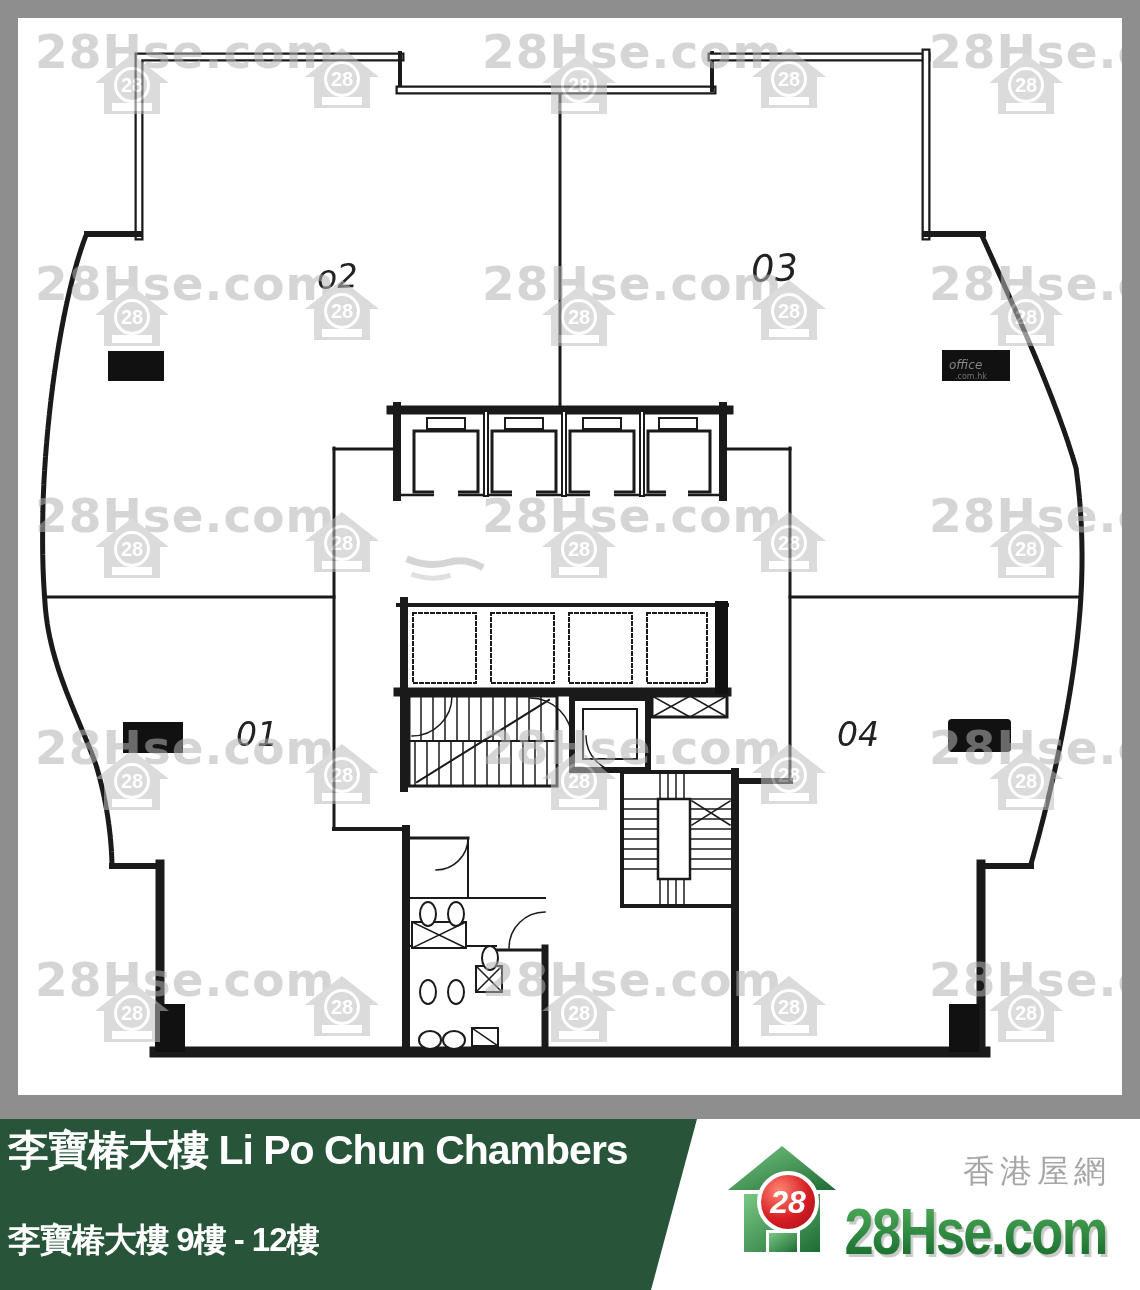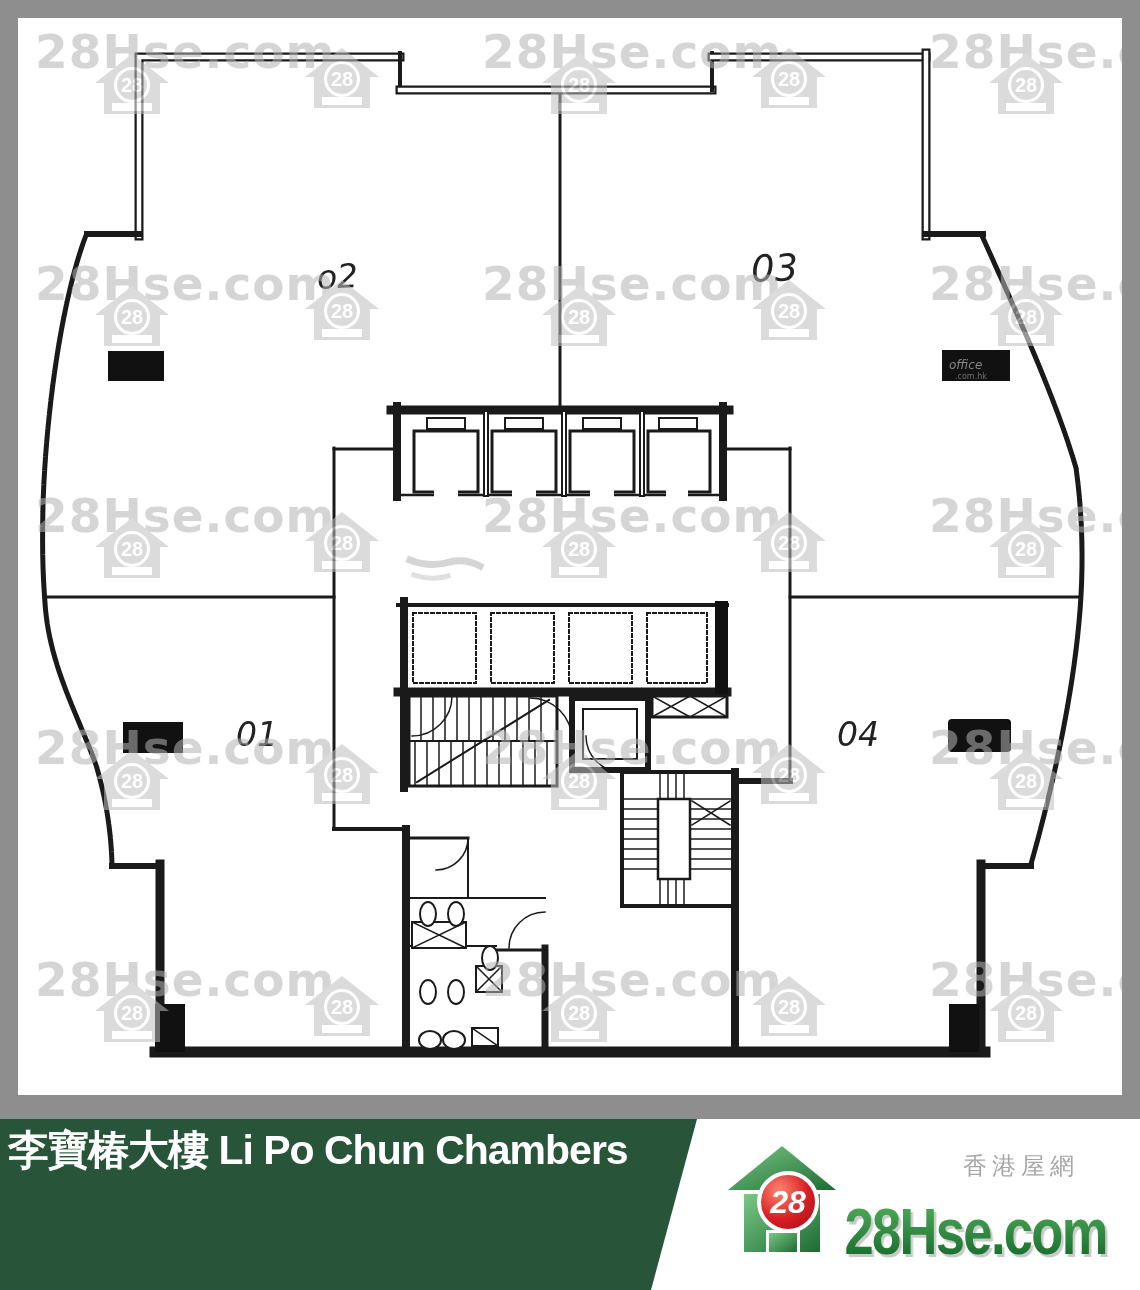--- a/index.html
+++ b/index.html
@@ -10,21 +10,21 @@
   .footer{position:absolute;left:0;top:1119px;width:1140px;height:171px;background:#ffffff;}
   .green-panel{position:absolute;left:0;top:0;width:720px;height:171px;
       background:var(--panel_green,#285539);
       clip-path:polygon(0 0,697px 0,651px 171px,0 171px);}
   .green-panel .l1,.green-panel .l2,.green-panel .l3{
       position:absolute;left:8px;color:#fff;font-weight:bold;white-space:nowrap;
       font-family:"Liberation Sans","DejaVu Sans",sans-serif;letter-spacing:-1px;}
   .l1{top:4px;font-size:41px;}
   .l2{top:52px;font-size:40px;}
   .l3{top:99px;font-size:33px;}
-  .tagline{position:absolute;left:963px;top:1150px;font-size:24px;color:#a6a6a6;
+  .tagline{position:absolute;left:963px;top:1150px;font-size:32px;color:#a6a6a6;
       letter-spacing:5px;font-weight:500;font-family:"DejaVu Sans",sans-serif;}
   .logo-svg{position:absolute;left:728px;top:1144px;}
   
   .unit-label{font-family:"DejaVu Sans",sans-serif;font-style:italic;fill:#222;}
   .wm-text{font-family:"DejaVu Sans",sans-serif;font-weight:bold;letter-spacing:1px;}
 </style>
 </head>
 <body>
 
 <div class="page">
@@ -252,20 +252,21 @@
     <text class="unit-label" x="775" y="281" font-size="37" text-anchor="middle" transform="rotate(-2 775 281)">03</text>
     <text class="unit-label" x="257" y="746" font-size="33" text-anchor="middle">01</text>
     <text class="unit-label" x="858" y="746" font-size="33" text-anchor="middle">04</text>
 
     <rect x="18" y="18" width="1104" height="1077" fill="url(#wm)" opacity="0.55"></rect>
   </svg>
 
   <div class="footer">
     <div class="green-panel">
       <div class="l1">李寶椿大樓 Li Po Chun Chambers</div>
+      <div class="l3">李寶椿大樓 9樓 - 12樓</div>
     </div>
   </div>
 
   <div class="tagline">香港屋網</div>
 
   <svg class="logo-svg" width="400" height="140" viewBox="0 0 400 140">
 
     <g>
       <polygon points="54,2 108,46 0,46" fill="url(#houseGrad2)"></polygon>
       <defs>

